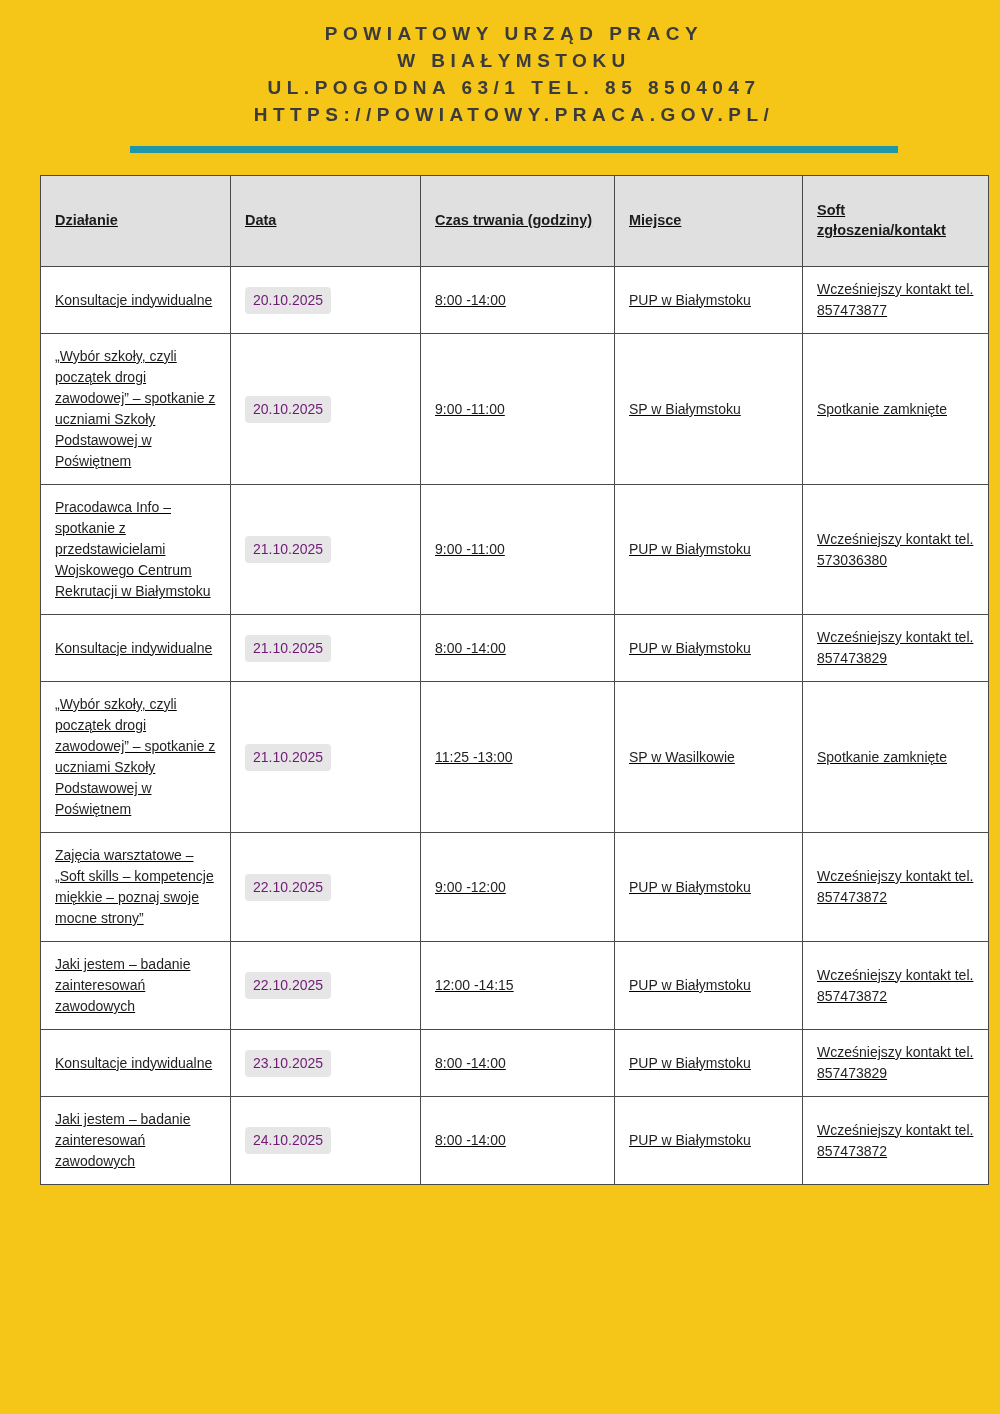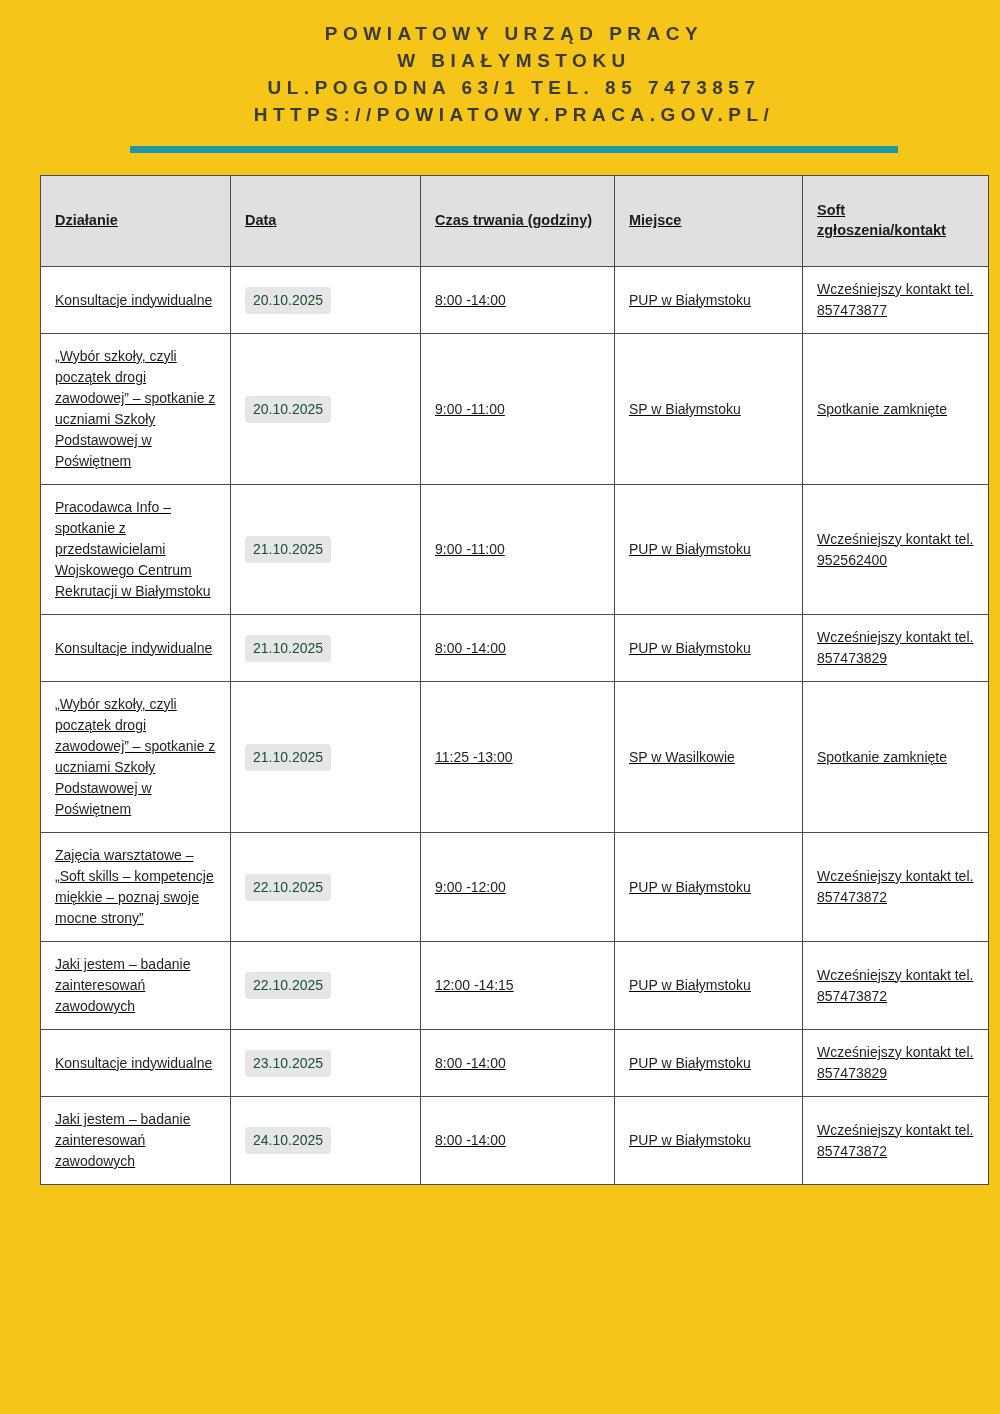--- a/index.html
+++ b/index.html
@@ -85,34 +85,34 @@
   }
   td.date {
     text-align: left;
   }
   .date-chip {
     display: inline-block;
     background: #e6e6e6;
     border-radius: 4px;
     padding: 3px 8px;
     font-size: 14px;
-    color: #14532d;
+    color: #701a75;
     white-space: nowrap;
   }
   .nowrap { white-space: nowrap; }
 </style>
 </head>
 <body>
 
 <div class="page">
 
   <div class="header">
     <div class="header-line">POWIATOWY URZĄD PRACY</div>
     <div class="header-line">W BIAŁYMSTOKU</div>
-    <div class="header-line">UL.POGODNA 63/1 TEL. 85 7473857</div>
+    <div class="header-line">UL.POGODNA 63/1 TEL. 85 8504047</div>
     <div class="header-line">HTTPS://POWIATOWY.PRACA.GOV.PL/</div>
   </div>
 
   <div class="rule-wrap">
     <div class="rule"></div>
   </div>
 
   <div class="table-wrap">
     <table>
       <colgroup>
@@ -144,21 +144,21 @@
             <td class="date"><span class="date-chip">20.10.2025</span></td>
             <td class="nowrap">9:00 -11:00</td>
             <td>SP w Białymstoku</td>
             <td>Spotkanie zamknięte</td>
           </tr>
           <tr>
             <td class="action">Pracodawca Info – spotkanie z przedstawicielami Wojskowego Centrum Rekrutacji w Białymstoku</td>
             <td class="date"><span class="date-chip">21.10.2025</span></td>
             <td class="nowrap">9:00 -11:00</td>
             <td>PUP w Białymstoku</td>
-            <td>Wcześniejszy kontakt tel. 952562400</td>
+            <td>Wcześniejszy kontakt tel. 573036380</td>
           </tr>
           <tr>
             <td class="action">Konsultacje indywidualne</td>
             <td class="date"><span class="date-chip">21.10.2025</span></td>
             <td class="nowrap">8:00 -14:00</td>
             <td>PUP w Białymstoku</td>
             <td>Wcześniejszy kontakt tel. 857473829</td>
           </tr>
           <tr>
             <td class="action">„Wybór szkoły, czyli początek drogi zawodowej” – spotkanie z uczniami Szkoły Podstawowej w Poświętnem</td>

